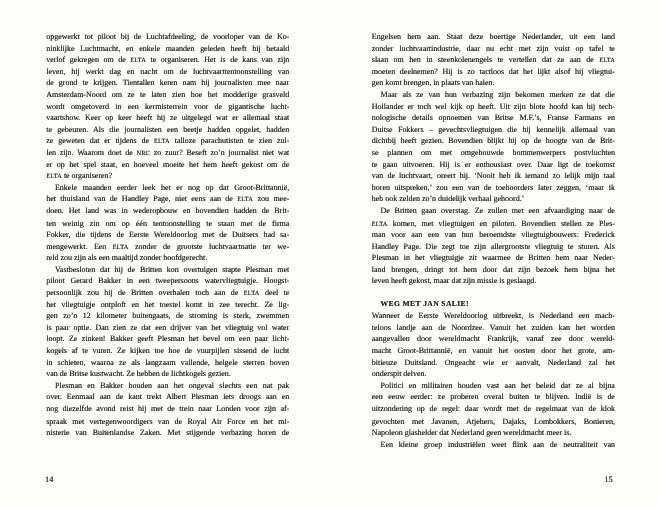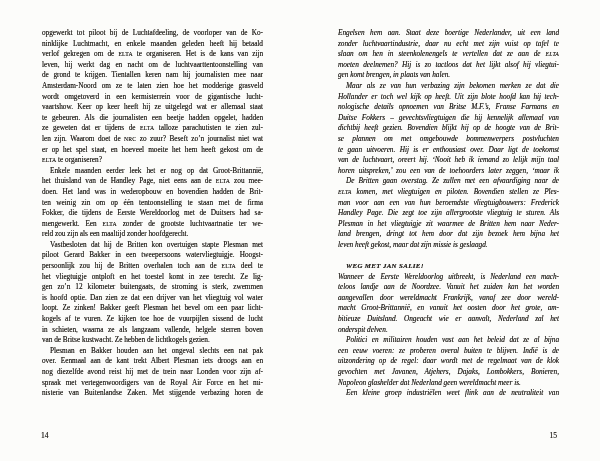--- a/index.html
+++ b/index.html
@@ -17,21 +17,21 @@
     background: #fcfcfa;
     font-family: "Liberation Serif", serif;
     color: #2d2a26;
   }
   .textblock {
     position: absolute;
     top: 28px;
     width: 221px;
   }
   .textblock.left  { left: 42px; }
-  .textblock.right { left: 338px; font-style: italic; }
+  .textblock.right { left: 338px; }
   .line {
     font-size: 7.3px;
     line-height: 10.6px;
     height: 10.6px;
     overflow: hidden;
     letter-spacing: -0.03px;
     text-align: justify;
     text-align-last: justify;
     text-shadow: 0 0 0.4px rgba(45, 42, 38, 0.8);
     white-space: normal;
@@ -87,21 +87,21 @@
       <div class="line">doen. Het land was in wederopbouw en bovendien hadden de Brit-</div>
       <div class="line">ten weinig zin om op één tentoonstelling te staan met de firma</div>
       <div class="line">Fokker, die tijdens de Eerste Wereldoorlog met de Duitsers had sa-</div>
       <div class="line">mengewerkt. Een <span class="sc">ELTA</span> zonder de grootste luchtvaartnatie ter we-</div>
       <div class="line end">reld zou zijn als een maaltijd zonder hoofdgerecht.</div>
       <div class="line ind">Vastbesloten dat hij de Britten kon overtuigen stapte Plesman met</div>
       <div class="line">piloot Gerard Bakker in een tweepersoons watervliegtuigje. Hoogst-</div>
       <div class="line">persoonlijk zou hij de Britten overhalen toch aan de <span class="sc">ELTA</span> deel te</div>
       <div class="line">het vliegtuigje ontploft en het toestel komt in zee terecht. Ze lig-</div>
       <div class="line">gen zo’n 12 kilometer buitengaats, de stroming is sterk, zwemmen</div>
-      <div class="line">is hoofd optie. Dan zien ze dat een drijver van het vliegtuig vol water</div>
+      <div class="line">is paar optie. Dan zien ze dat een drijver van het vliegtuig vol water</div>
       <div class="line">loopt. Ze zinken! Bakker geeft Plesman het bevel om een paar licht-</div>
       <div class="line">kogels af te vuren. Ze kijken toe hoe de vuurpijlen sissend de lucht</div>
       <div class="line">in schieten, waarna ze als langzaam vallende, helgele sterren boven</div>
       <div class="line end">van de Britse kustwacht. Ze hebben de lichtkogels gezien.</div>
       <div class="line ind">Plesman en Bakker houden aan het ongeval slechts een nat pak</div>
       <div class="line">over. Eenmaal aan de kant trekt Albert Plesman iets droogs aan en</div>
       <div class="line">nog diezelfde avond reist hij met de trein naar Londen voor zijn af-</div>
       <div class="line">spraak met vertegenwoordigers van de Royal Air Force en het mi-</div>
       <div class="line">nisterie van Buitenlandse Zaken. Met stijgende verbazing horen de</div>
     </div>
@@ -114,36 +114,37 @@
       <div class="line end">gen komt brengen, in plaats van halen.</div>
       <div class="line ind">Maar als ze van hun verbazing zijn bekomen merken ze dat die</div>
       <div class="line">Hollander er toch wel kijk op heeft. Uit zijn blote hoofd kan hij tech-</div>
       <div class="line">nologische details opnoemen van Britse M.F.’s, Franse Farmans en</div>
       <div class="line">Duitse Fokkers – gevechtsvliegtuigen die hij kennelijk allemaal van</div>
       <div class="line">dichtbij heeft gezien. Bovendien blijkt hij op de hoogte van de Brit-</div>
       <div class="line">se plannen om met omgebouwde bommenwerpers postvluchten</div>
       <div class="line">te gaan uitvoeren. Hij is er enthousiast over. Daar ligt de toekomst</div>
       <div class="line">van de luchtvaart, oreert hij. ‘Nooit heb ik iemand zo lelijk mijn taal</div>
       <div class="line">horen uitspreken,’ zou een van de toehoorders later zeggen, ‘maar ik</div>
+      <div class="line end">heb ook zelden zo’n duidelijk verhaal gehoord.’</div>
       <div class="line ind">De Britten gaan overstag. Ze zullen met een afvaardiging naar de</div>
       <div class="line"><span class="sc">ELTA</span> komen, met vliegtuigen en piloten. Bovendien stellen ze Ples-</div>
       <div class="line">man voor aan een van hun beroemdste vliegtuigbouwers: Frederick</div>
       <div class="line">Handley Page. Die zegt toe zijn allergrootste vliegtuig te sturen. Als</div>
       <div class="line">Plesman in het vliegtuigje zit waarmee de Britten hem naar Neder-</div>
       <div class="line">land brengen, dringt tot hem door dat zijn bezoek hem bijna het</div>
       <div class="line end">leven heeft gekost, maar dat zijn missie is geslaagd.</div>
       <div class="heading">WEG MET JAN SALIE!</div>
       <div class="line">Wanneer de Eerste Wereldoorlog uitbreekt, is Nederland een mach-</div>
       <div class="line">teloos landje aan de Noordzee. Vanuit het zuiden kan het worden</div>
       <div class="line">aangevallen door wereldmacht Frankrijk, vanaf zee door wereld-</div>
       <div class="line">macht Groot-Brittannië, en vanuit het oosten door het grote, am-</div>
       <div class="line">bitieuze Duitsland. Ongeacht wie er aanvalt, Nederland zal het</div>
       <div class="line end">onderspit delven.</div>
       <div class="line ind">Politici en militairen houden vast aan het beleid dat ze al bijna</div>
-      <div class="line">een eeuw voeren: ze proberen overal buiten te blijven. Indië is de</div>
+      <div class="line">een eeuw eerder: ze proberen overal buiten te blijven. Indië is de</div>
       <div class="line">uitzondering op de regel: daar wordt met de regelmaat van de klok</div>
       <div class="line">gevochten met Javanen, Atjehers, Dajaks, Lombokkers, Bonieren,</div>
       <div class="line end">Napoleon glashelder dat Nederland geen wereldmacht meer is.</div>
       <div class="line ind">Een kleine groep industriëlen weet flink aan de neutraliteit van</div>
     </div>
 
   <div class="folio left">14</div>
 
   <div class="folio right">15</div>
 

